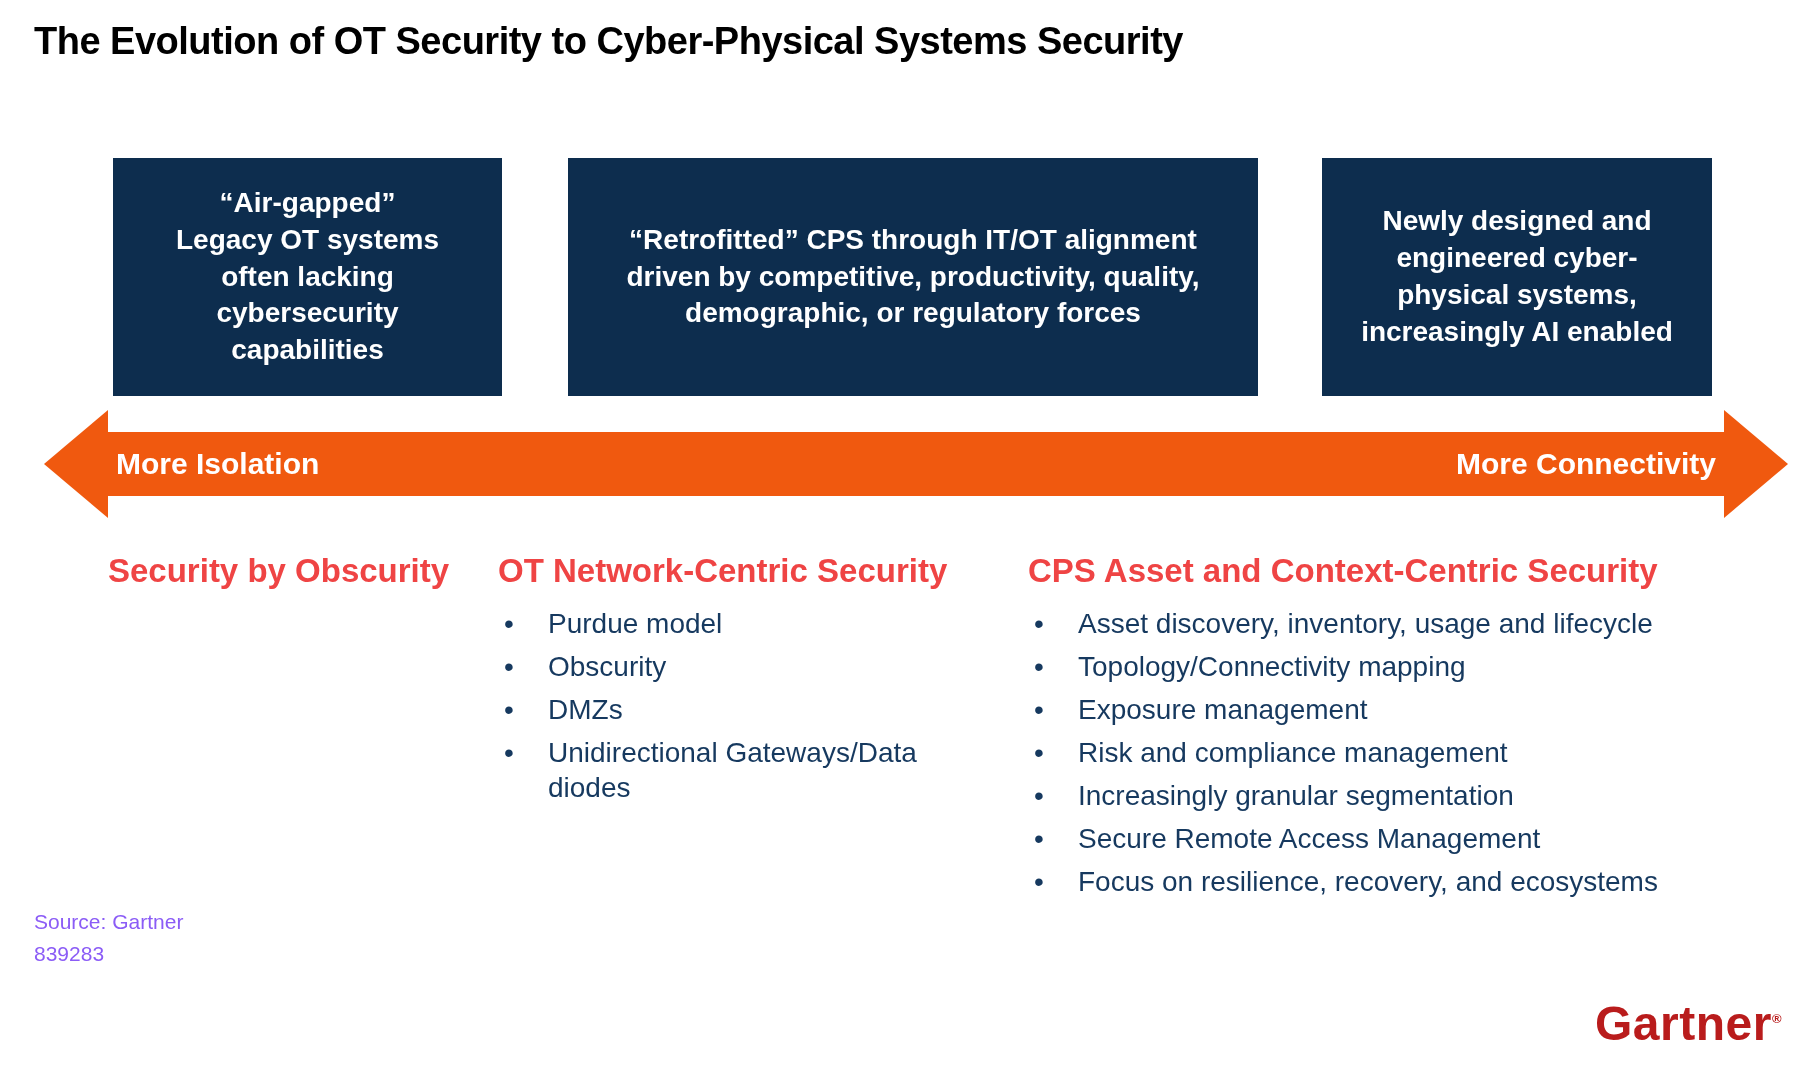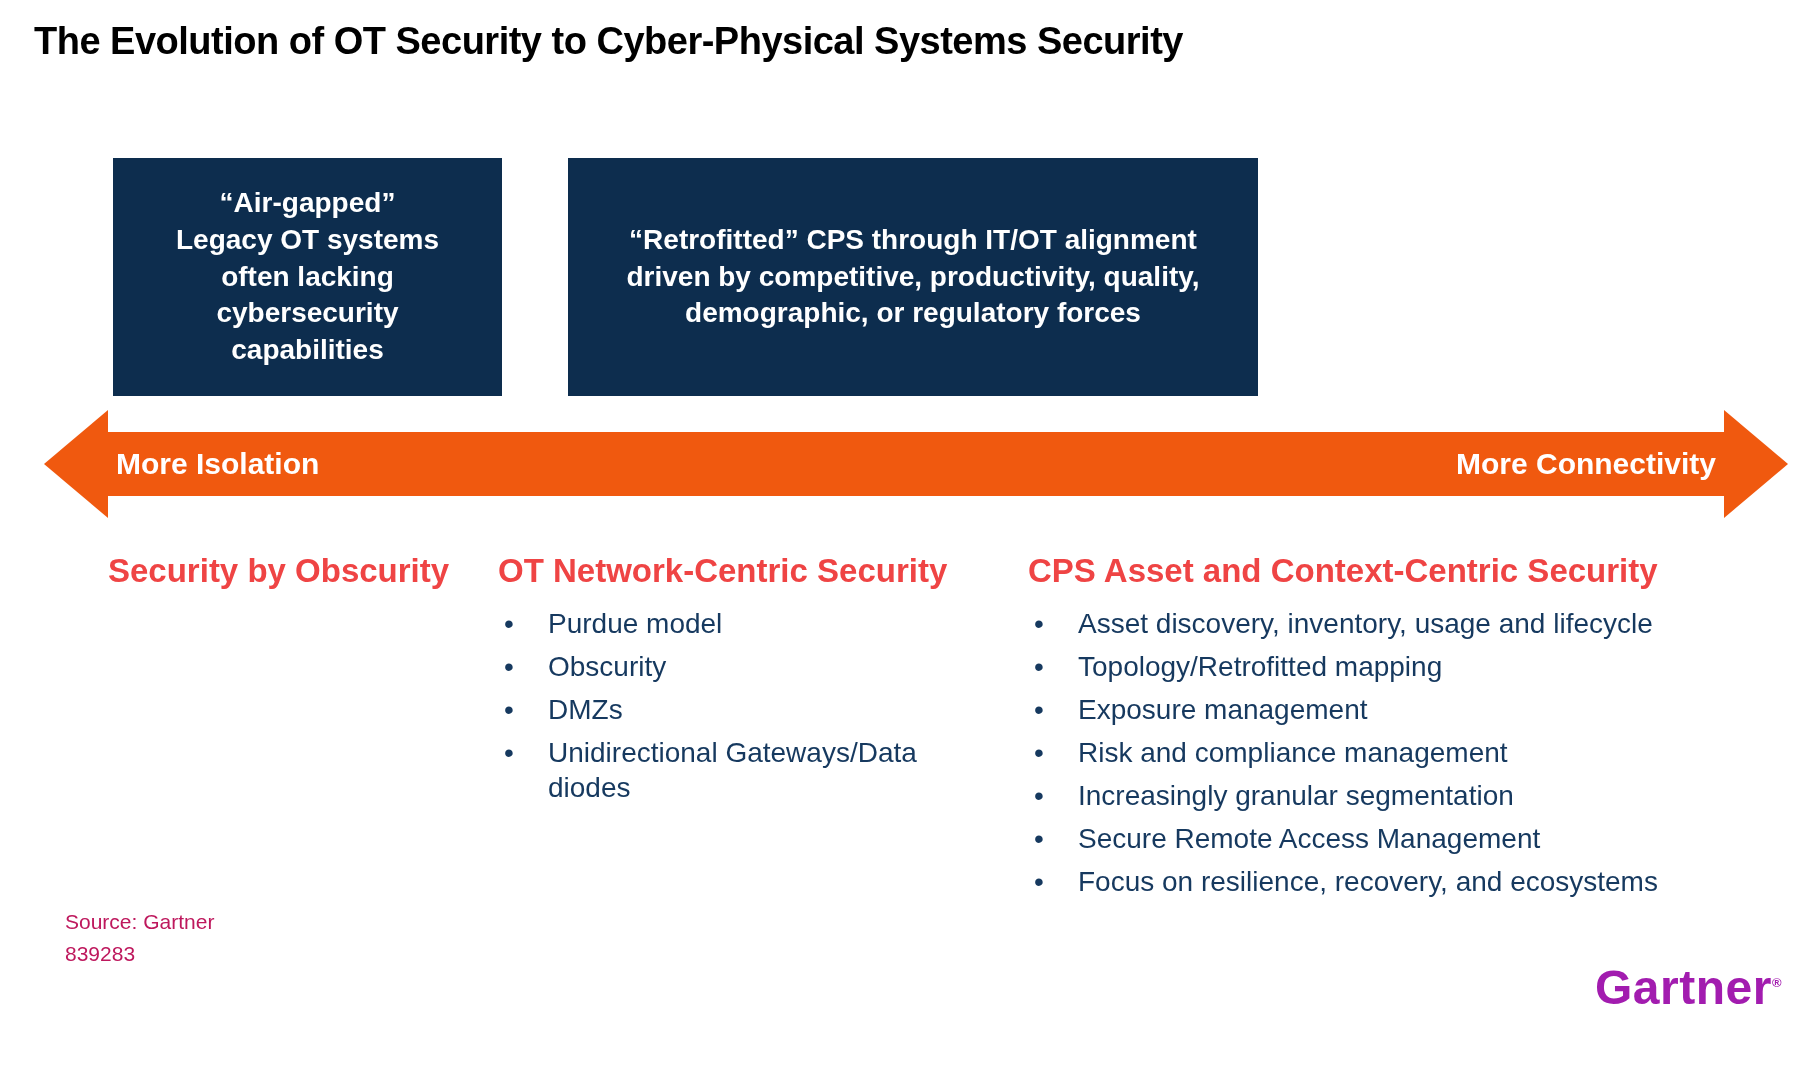--- a/index.html
+++ b/index.html
@@ -104,33 +104,32 @@
     left: 6px;
     top: 0;
   }
 
   
   .source {
     position: absolute;
     left: 34px;
     top: 906px;
     font-size: 21px;
-    color: #be185d;
+    color: #8b5cf6;
     line-height: 32px;
-    margin-left: 31px;
   }
 
   
   .logo {
     position: absolute;
     right: 18px;
-    top: 960px;
+    top: 996px;
     font-size: 48px;
     font-weight: bold;
-    color: #a21caf;
+    color: #b91c1c;
     letter-spacing: 0.5px;
   }
   .logo .reg {
     font-size: 13px;
     vertical-align: super;
     font-weight: bold;
   }
 </style>
 </head>
 <body>
@@ -138,20 +137,23 @@
 <div class="canvas">
 
   <div class="title">The Evolution of OT Security to Cyber-Physical Systems Security</div>
 
   <div class="stage-box b1">
     <span>“Air-gapped”
 Legacy OT systems often lacking cybersecurity capabilities</span>
   </div>
   <div class="stage-box b2">
     <span>“Retrofitted” CPS through IT/OT alignment driven by competitive, productivity, quality, demographic, or regulatory forces</span>
+  </div>
+  <div class="stage-box b3">
+    <span>Newly designed and engineered cyber-physical systems, increasingly AI enabled</span>
   </div>
 
   <div class="spectrum-arrow">
     <div class="arrow-head left"></div>
     <div class="arrow-body">
       <span>More Isolation</span>
       <span>More Connectivity</span>
     </div>
     <div class="arrow-head right"></div>
   </div>
@@ -184,21 +186,21 @@
 
   <div class="col c3">
     <div class="col-heading">CPS Asset and Context-Centric Security</div>
     <ul class="bullets">
       <li>
         <span class="bullet">•</span>
         <span>Asset discovery, inventory, usage and lifecycle</span>
       </li>
       <li>
         <span class="bullet">•</span>
-        <span>Topology/Retrofitted mapping</span>
+        <span>Topology/Connectivity mapping</span>
       </li>
       <li>
         <span class="bullet">•</span>
         <span>Exposure management</span>
       </li>
       <li>
         <span class="bullet">•</span>
         <span>Risk and compliance management</span>
       </li>
       <li>

